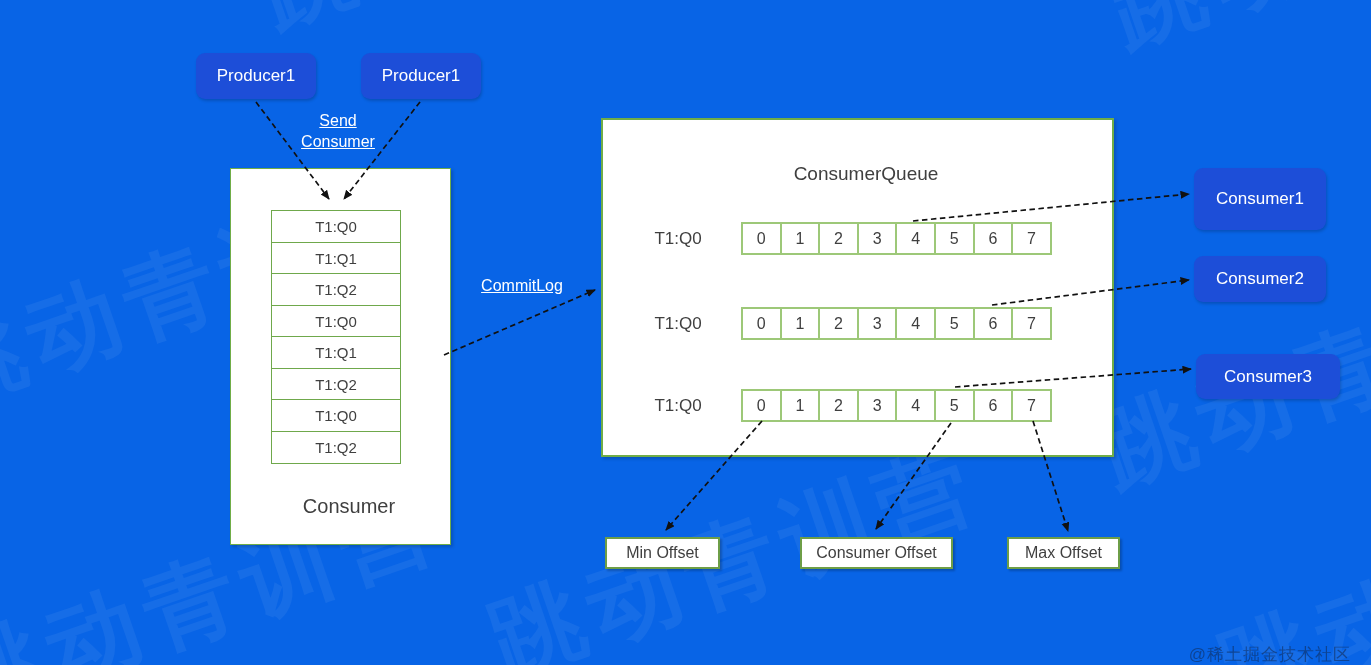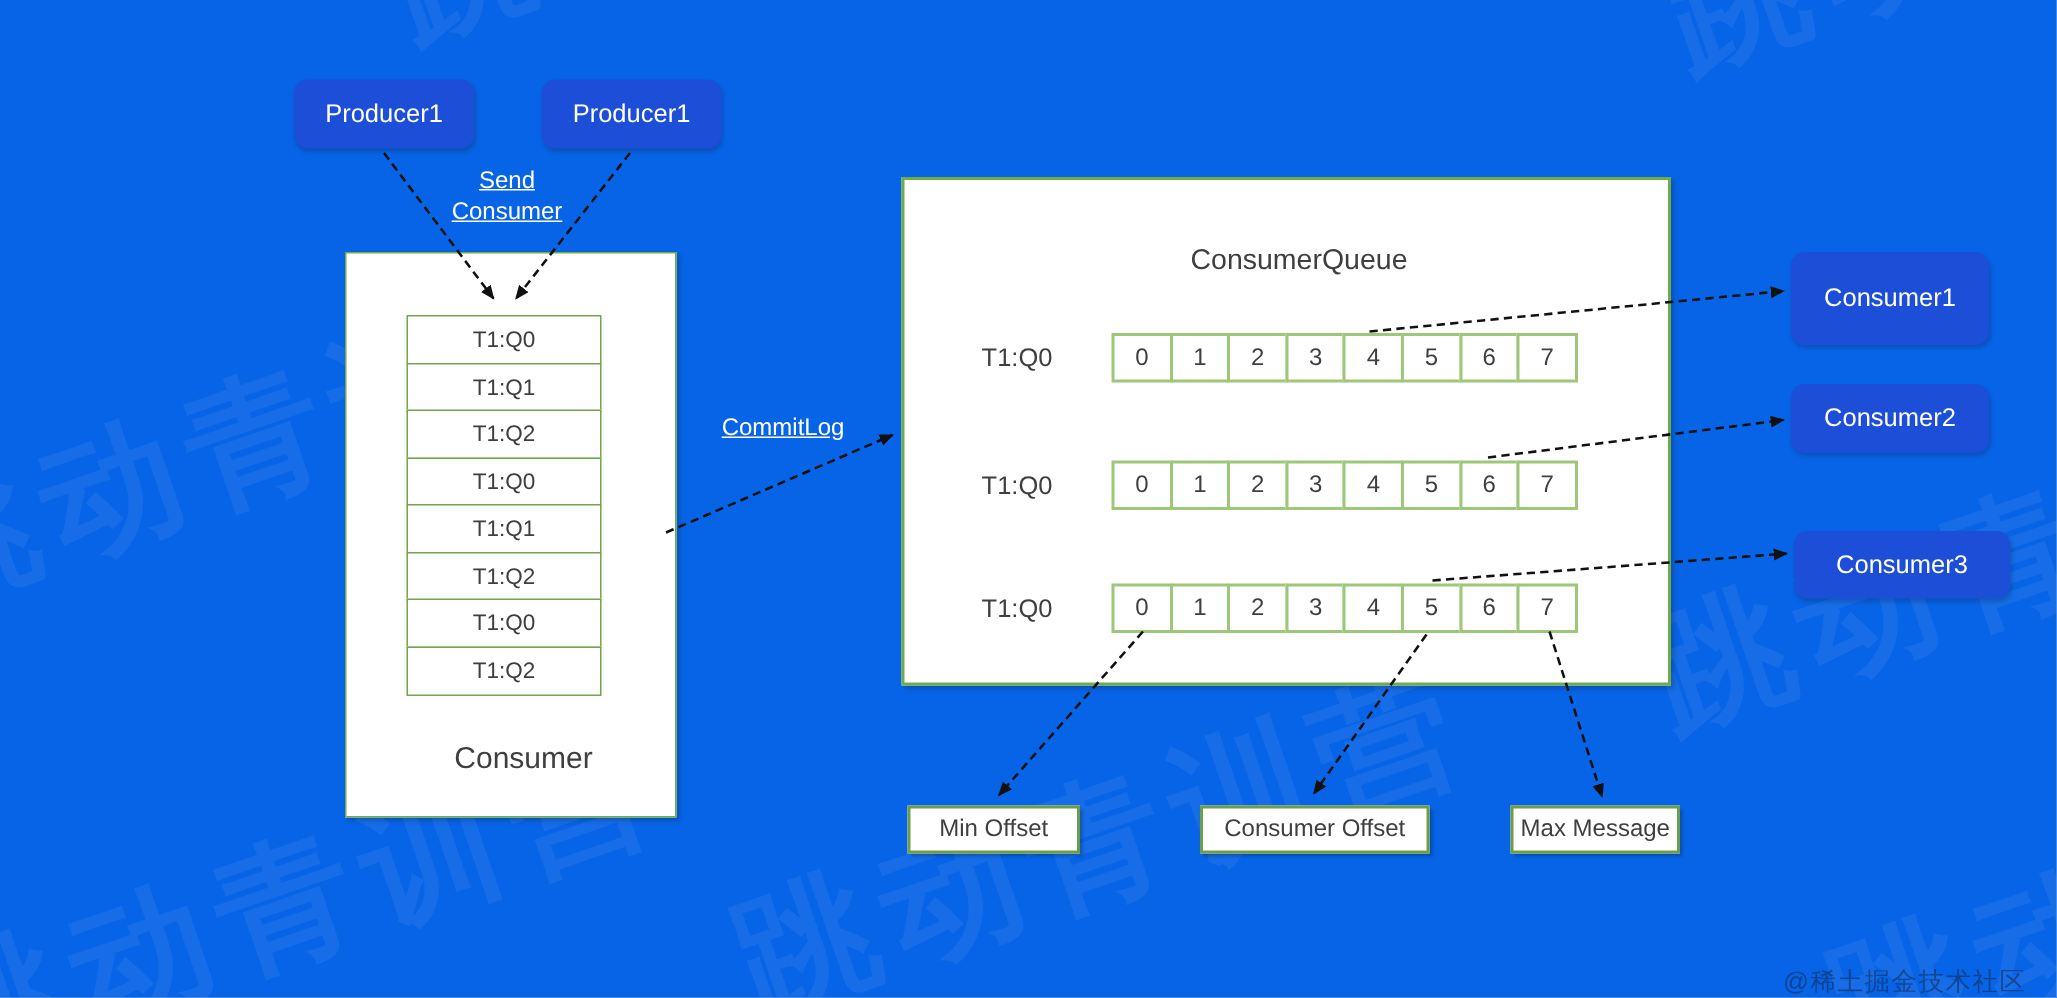--- a/index.html
+++ b/index.html
@@ -178,18 +178,18 @@
     <span>Consumer3</span>
   </div>
 
   <div class="offset-box" style="left:605px;top:537px;width:115px">
     <span>Min Offset</span>
   </div>
   <div class="offset-box" style="left:800px;top:537px;width:153px">
     <span>Consumer Offset</span>
   </div>
   <div class="offset-box" style="left:1007px;top:537px;width:113px">
-    <span>Max Message</span>
+    <span>Max Offset</span>
   </div>
 
   <div class="credit">@稀土掘金技术社区</div>
 
 </div>
 
 </body></html>

